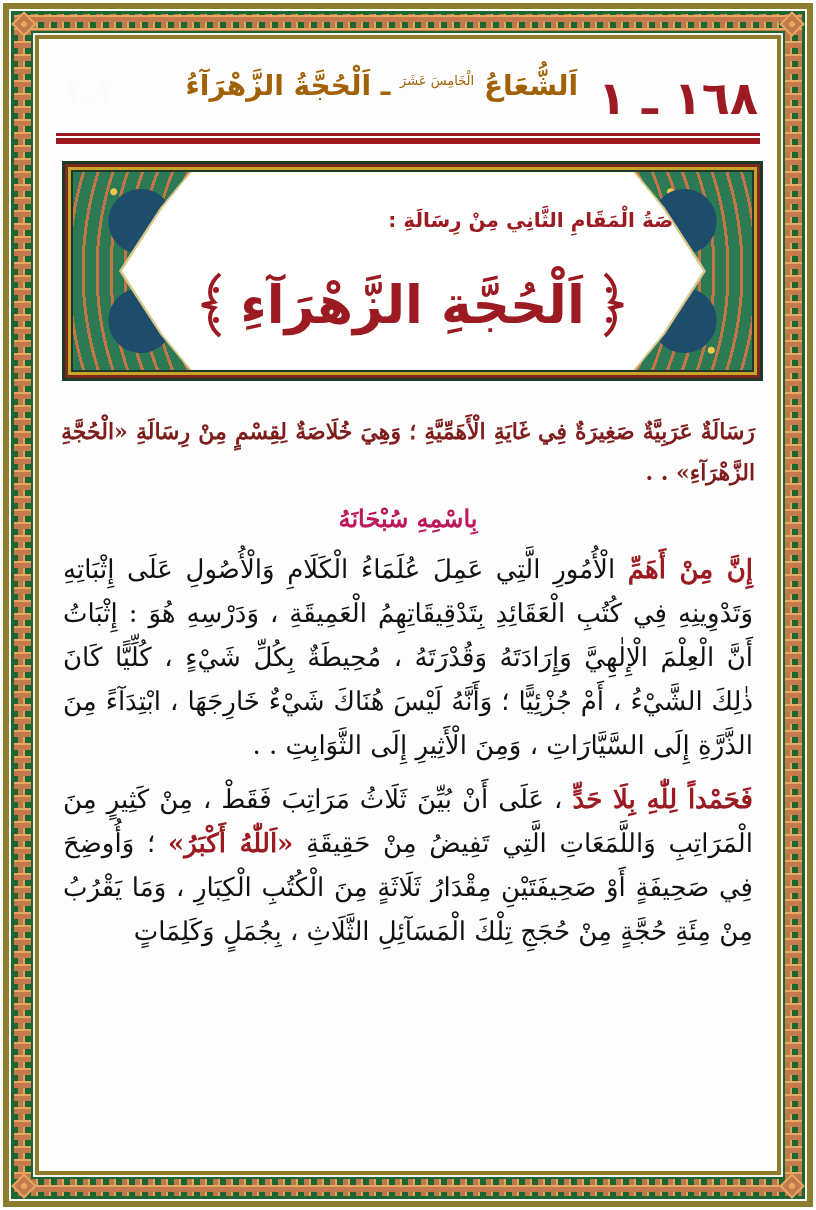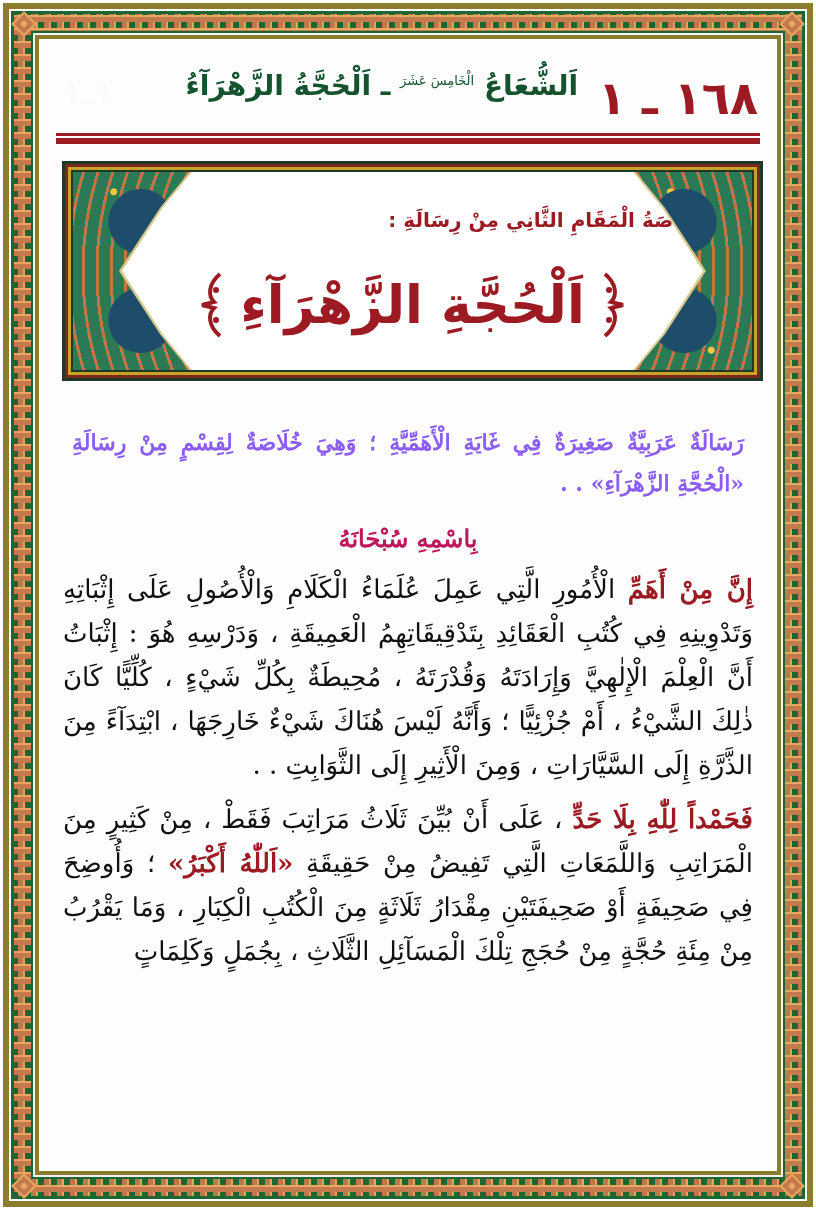--- a/index.html
+++ b/index.html
@@ -66,21 +66,21 @@
       position: absolute; left: 19px; right: 19px; top: 28px; height: 60px;
       direction: rtl;
     }
     .page-number {
       position: absolute; right: 0px; top: 4px;
       color: #9c1b22; font-family: "DejaVu Sans", sans-serif;
       font-size: 46px; font-weight: bold; letter-spacing: 2px;
     }
     .running-title {
       position: absolute; right: 180px; top: 2px;
-      color: #14532d; font-family: "DejaVu Sans", sans-serif;
+      color: #a16207; font-family: "DejaVu Sans", sans-serif;
       font-size: 28px; font-weight: bold; white-space: nowrap;
     }
     .running-title .small {
       font-size: 13px; font-weight: normal; vertical-align: super;
     }
     .ghost-number {
       position: absolute; left: 4px; top: 4px;
       color: #fbfbfb; font-size: 34px; font-weight: bold;
     }
     .rule-thin {
@@ -140,22 +140,22 @@
     }
     .ornament svg { width: 26px; height: 70px; }
 
     
     .body-text {
       position: absolute; left: 20px; right: 20px; top: 370px;
       direction: rtl; text-align: justify; text-align-last: right;
       font-family: "DejaVu Serif", serif;
     }
     .intro {
-      color: #8b5cf6; font-size: 22px; line-height: 41px; font-weight: bold;
-      margin: 13px;
+      color: #7f1d1d; font-size: 22px; line-height: 41px; font-weight: bold;
+      margin: 2px;
     }
     .basmala {
       text-align: center; text-align-last: center;
       color: #be185d; font-size: 24px; font-weight: bold; margin: 4px 0 6px 0; line-height: 44px;
     }
     .para {
       color: #111; font-size: 26px; line-height: 44px; margin: 4px;
     }
     .para .hl { color: #9c1b22; font-weight: bold; }
     .para-2 { margin-top: 10px; }

